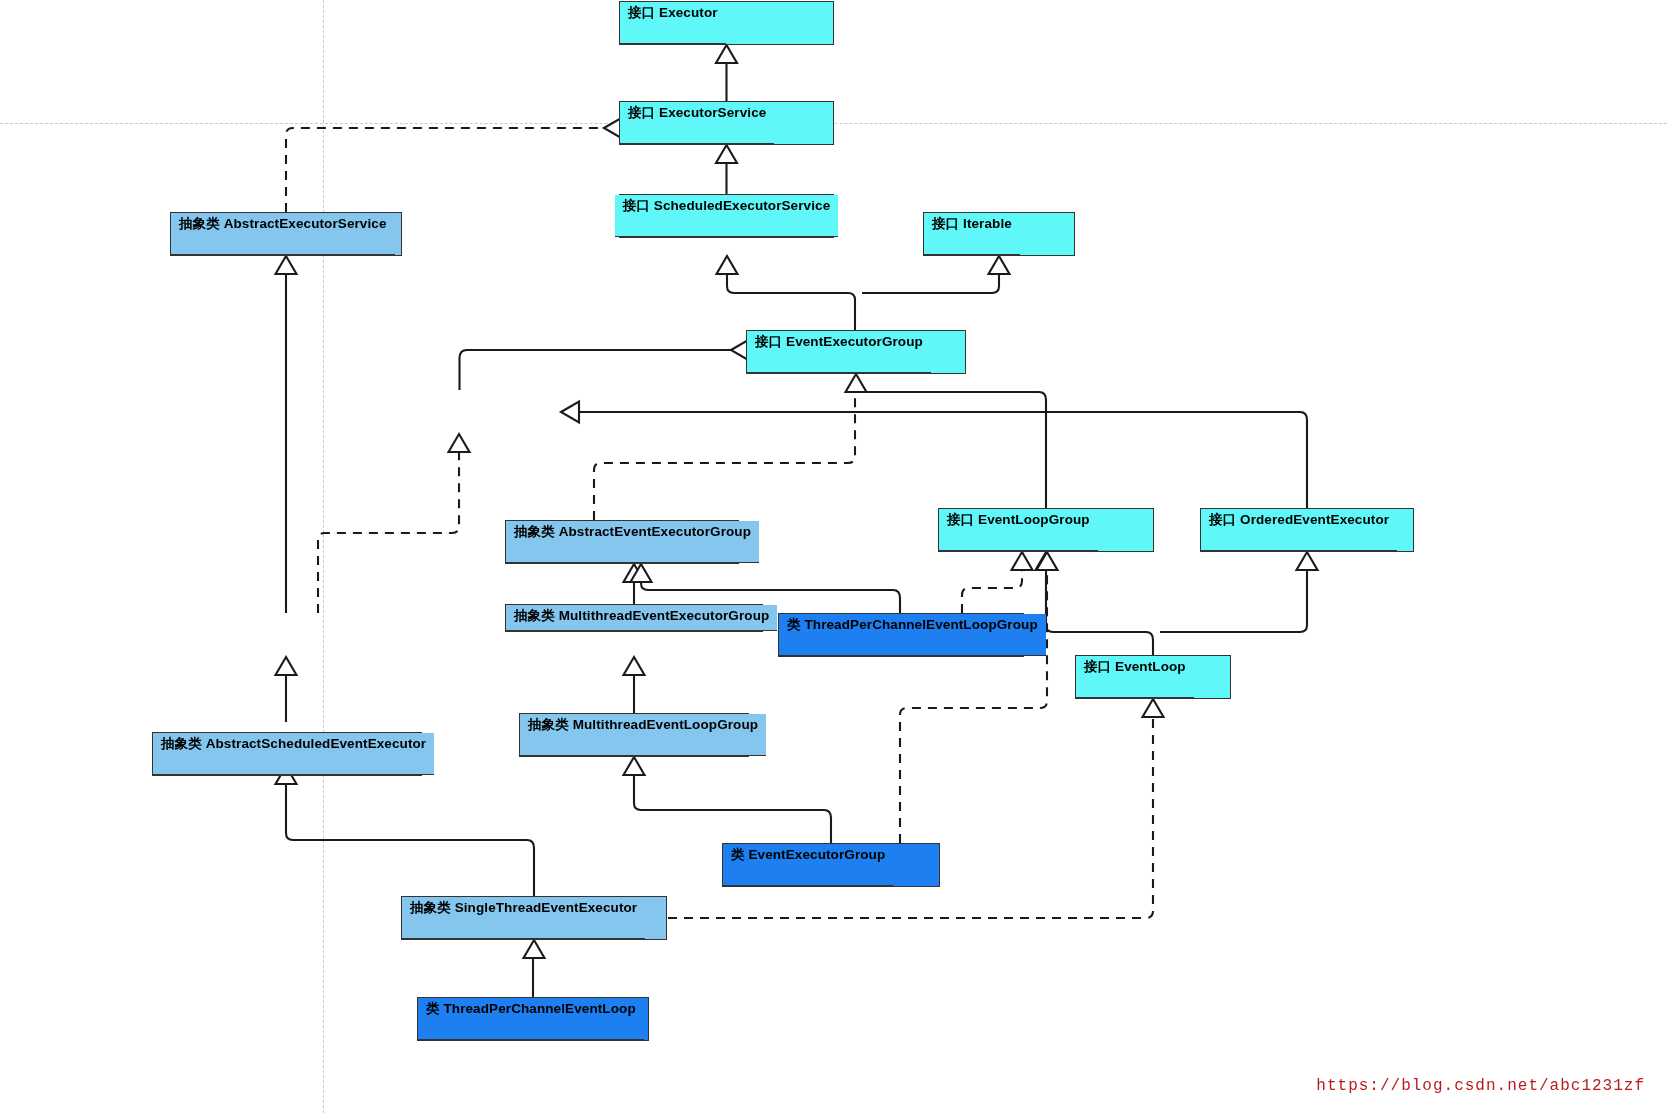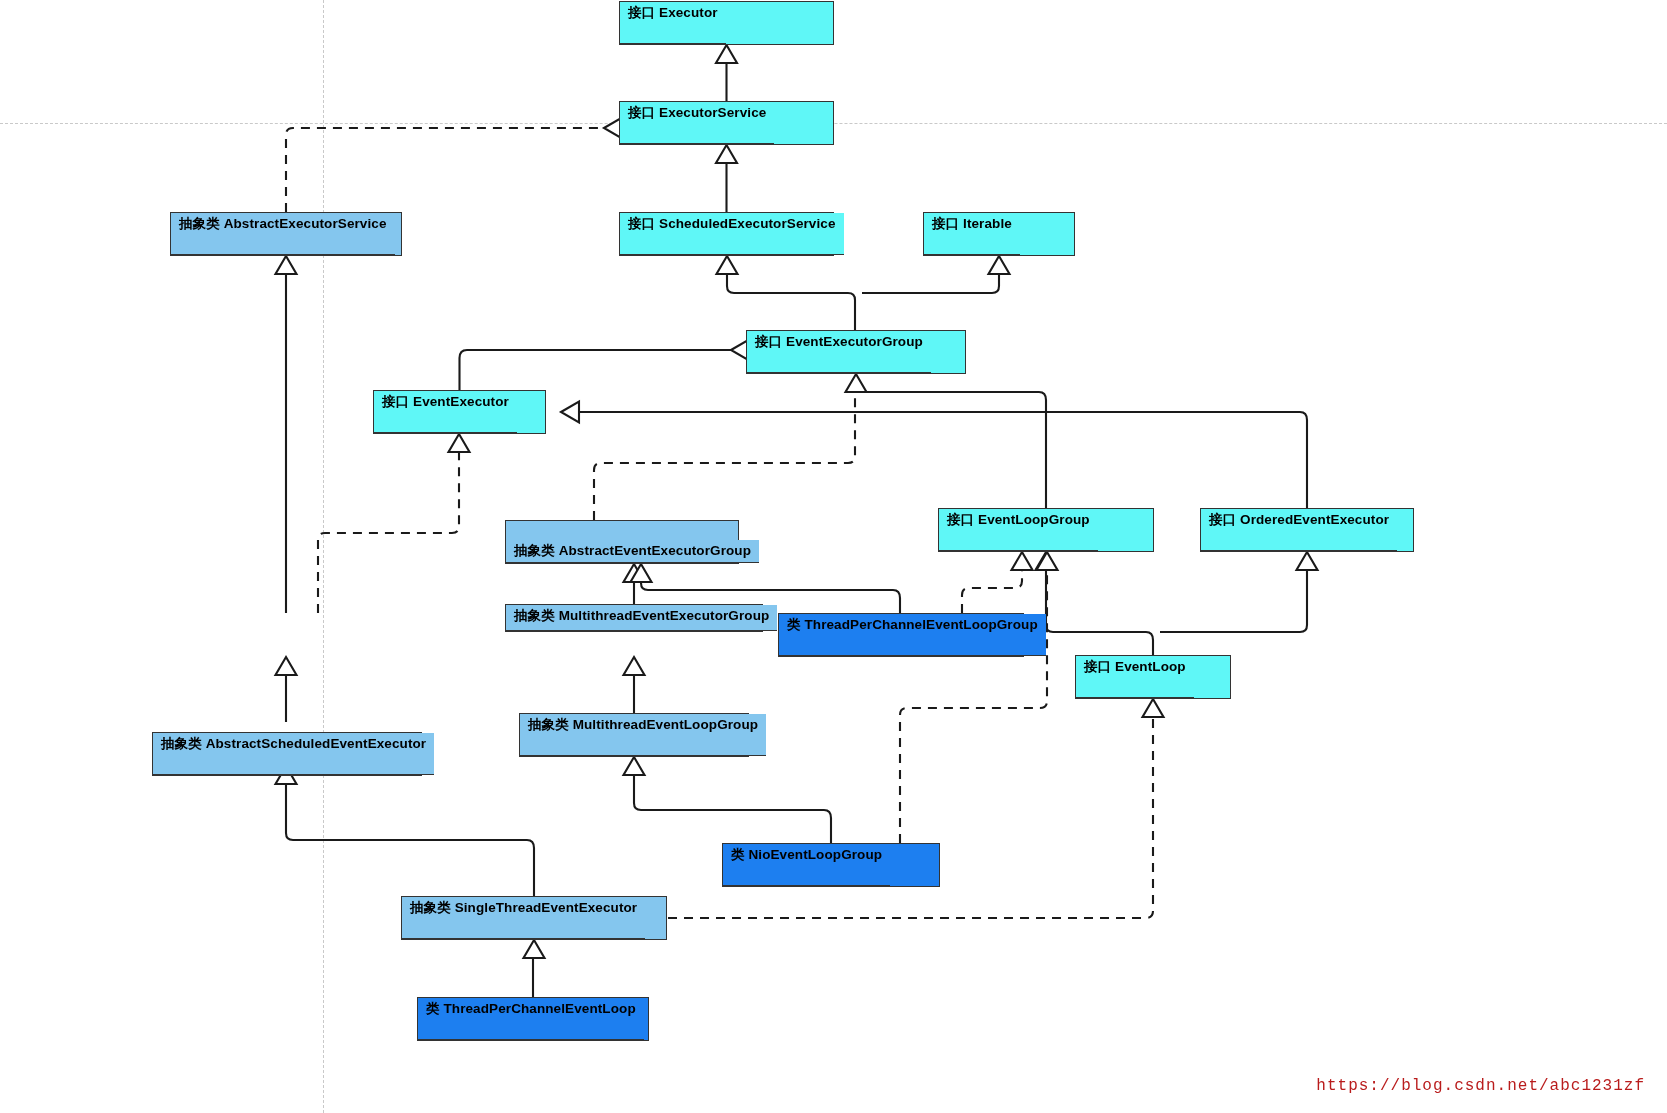--- a/index.html
+++ b/index.html
@@ -124,41 +124,37 @@
   <div class="node t-interface" style="left:619px;top:101px;width:215px;height:44px;">
     <div class="hdr">接口 ExecutorService</div>
     <div class="body"></div>
   </div>
 
   <div class="node t-abstract" style="left:170px;top:212px;width:232px;height:44px;">
     <div class="hdr">抽象类 AbstractExecutorService</div>
     <div class="body"></div>
   </div>
 
-  <div class="node t-interface" style="left:619px;top:212px;width:215px;height:44px;">
+  <div class="node t-interface" style="left:619px;top:194px;width:215px;height:44px;justify-content:center;">
     <div class="hdr">接口 ScheduledExecutorService</div>
     <div class="body"></div>
   </div>
 
   <div class="node t-interface" style="left:923px;top:212px;width:152px;height:44px;">
     <div class="hdr">接口 Iterable</div>
     <div class="body"></div>
   </div>
 
   <div class="node t-interface" style="left:746px;top:330px;width:220px;height:44px;">
     <div class="hdr">接口 EventExecutorGroup</div>
     <div class="body"></div>
   </div>
 
-  <div class="node t-interface" style="left:373px;top:390px;width:173px;height:44px;">
-    <div class="hdr">接口 EventExecutor</div>
-    <div class="body"></div>
-  </div>
-
-  <div class="node t-abstract" style="left:505px;top:520px;width:234px;height:44px;align-items:flex-end;">
+
+  <div class="node t-abstract" style="left:505px;top:520px;width:234px;height:44px;">
     <div class="hdr">抽象类 AbstractEventExecutorGroup</div>
     <div class="body"></div>
   </div>
 
   <div class="node t-interface" style="left:938px;top:508px;width:216px;height:44px;">
     <div class="hdr">接口 EventLoopGroup</div>
     <div class="body"></div>
   </div>
 
   <div class="node t-interface" style="left:1200px;top:508px;width:214px;height:44px;justify-content:space-between;">
@@ -186,21 +182,21 @@
     <div class="hdr">抽象类 AbstractScheduledEventExecutor</div>
     <div class="body"></div>
   </div>
 
   <div class="node t-abstract" style="left:519px;top:713px;width:230px;height:44px;">
     <div class="hdr">抽象类 MultithreadEventLoopGroup</div>
     <div class="body"></div>
   </div>
 
   <div class="node t-class" style="left:722px;top:843px;width:218px;height:44px;">
-    <div class="hdr">类 NioEventLoopGroup</div>
+    <div class="hdr">类 EventExecutorGroup</div>
     <div class="body"></div>
   </div>
 
   <div class="node t-abstract" style="left:401px;top:896px;width:266px;height:44px;">
     <div class="hdr">抽象类 SingleThreadEventExecutor</div>
     <div class="body"></div>
   </div>
 
   <div class="node t-class" style="left:417px;top:997px;width:232px;height:44px;">
     <div class="hdr">类 ThreadPerChannelEventLoop</div>

